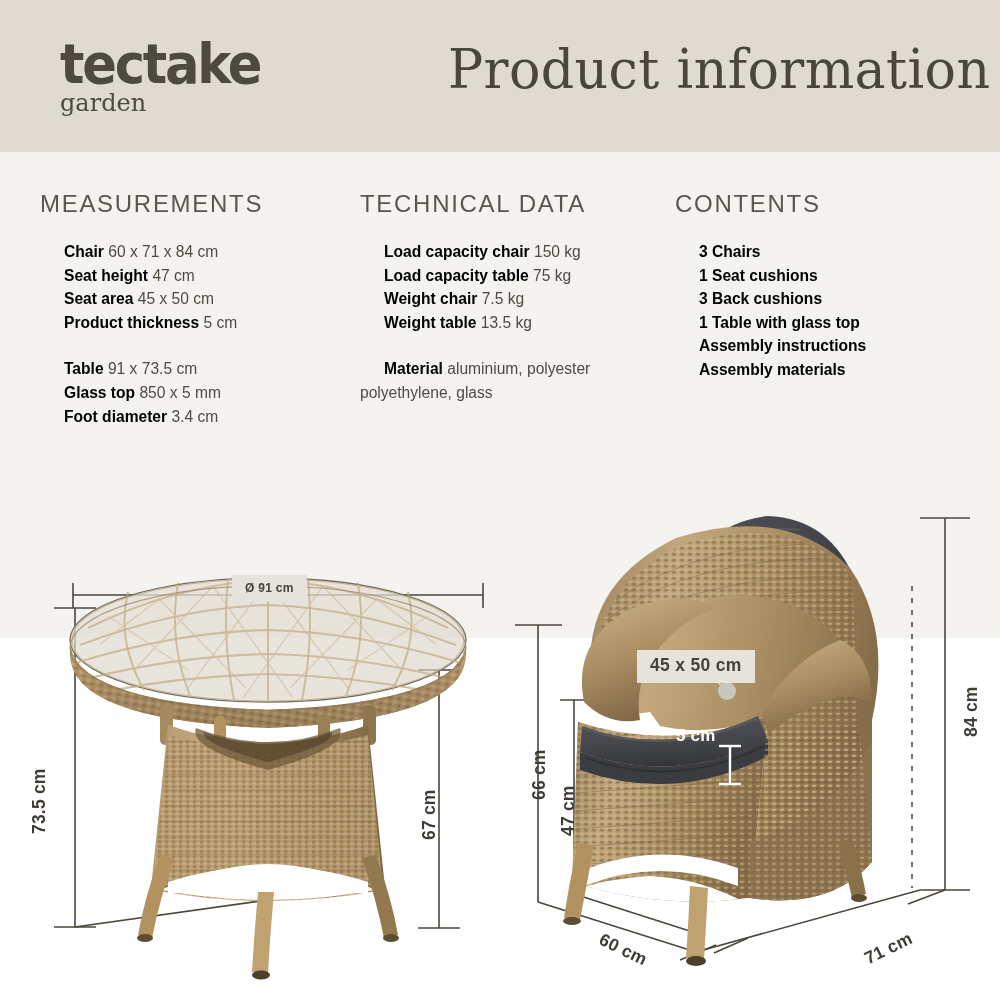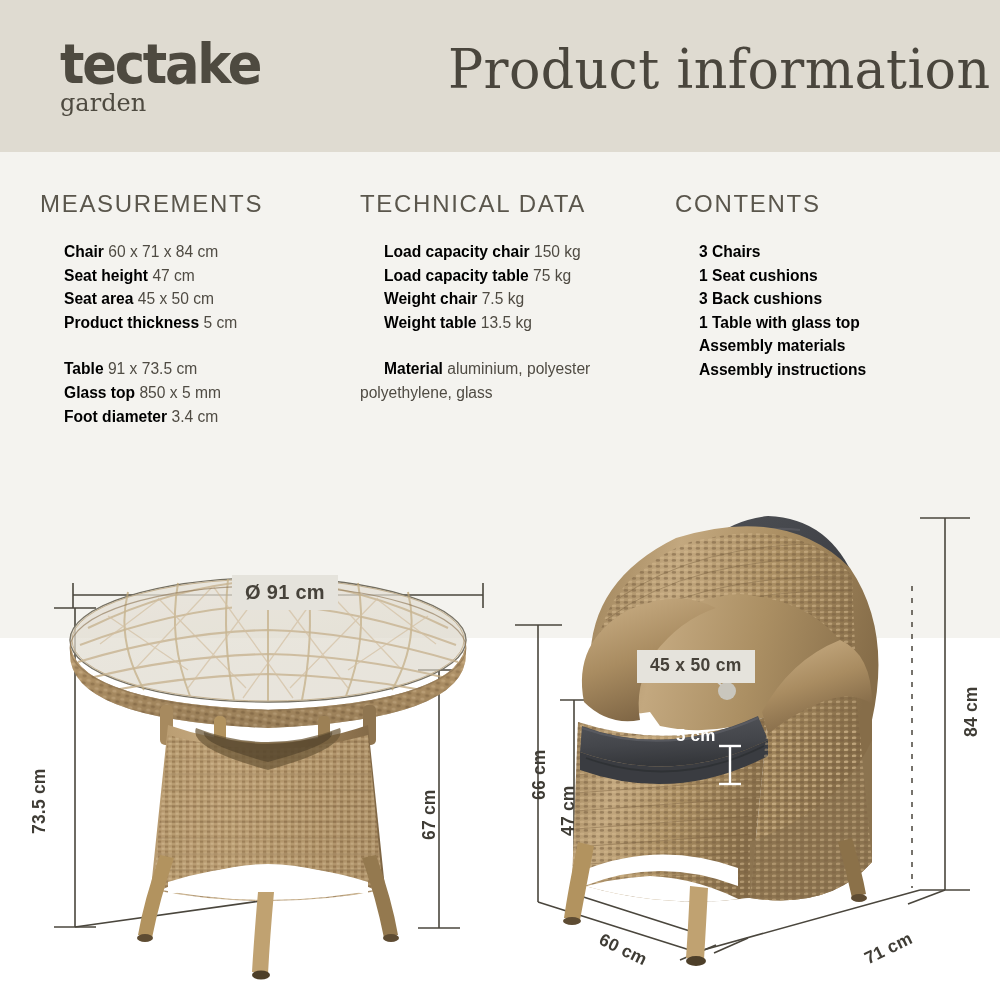--- a/index.html
+++ b/index.html
@@ -109,21 +109,21 @@
     position: absolute;
     background: #e5e3dc;
     color: #46423a;
     font-size: 17.5px;
     font-weight: bold;
     letter-spacing: 0.3px;
     padding: 7px 13px 8px 13px;
     white-space: nowrap;
     line-height: 1;
   }
-  .badge-dia { left: 232px; top: 575px; font-size: 20px; }
+  .badge-dia { left: 232px; top: 575px; font-size: 12px; }
   .badge-seat { left: 637px; top: 650px; font-size: 17.5px; }
 
   
   .dim {
     position: absolute;
     font-size: 17.5px;
     font-weight: bold;
     color: #3f3c35;
     white-space: nowrap;
     letter-spacing: 0.2px;
@@ -221,22 +221,22 @@
       <span>aluminium, polyester polyethylene, glass</span>
     </div>
   </div>
 
   <div class="col col-3">
     <div class="col-head">CONTENTS</div>
     <div class="spec-line"><b>3 Chairs</b></div>
     <div class="spec-line"><b>1 Seat cushions</b></div>
     <div class="spec-line"><b>3 Back cushions</b></div>
     <div class="spec-line"><b>1 Table with glass top</b></div>
+    <div class="spec-line"><b>Assembly instructions</b></div>
     <div class="spec-line"><b>Assembly materials</b></div>
-    <div class="spec-line"><b>Assembly instructions</b></div>
   </div>
 
   <div class="fig fig-table">
     <svg viewBox="0 0 500 480" xmlns="http://www.w3.org/2000/svg">
       <defs>
         <linearGradient id="rimG" x1="0" y1="0" x2="0" y2="1">
           <stop offset="0%" stop-color="#cdb289"></stop>
           <stop offset="45%" stop-color="#a98b60"></stop>
           <stop offset="100%" stop-color="#7e6645"></stop>
         </linearGradient>

